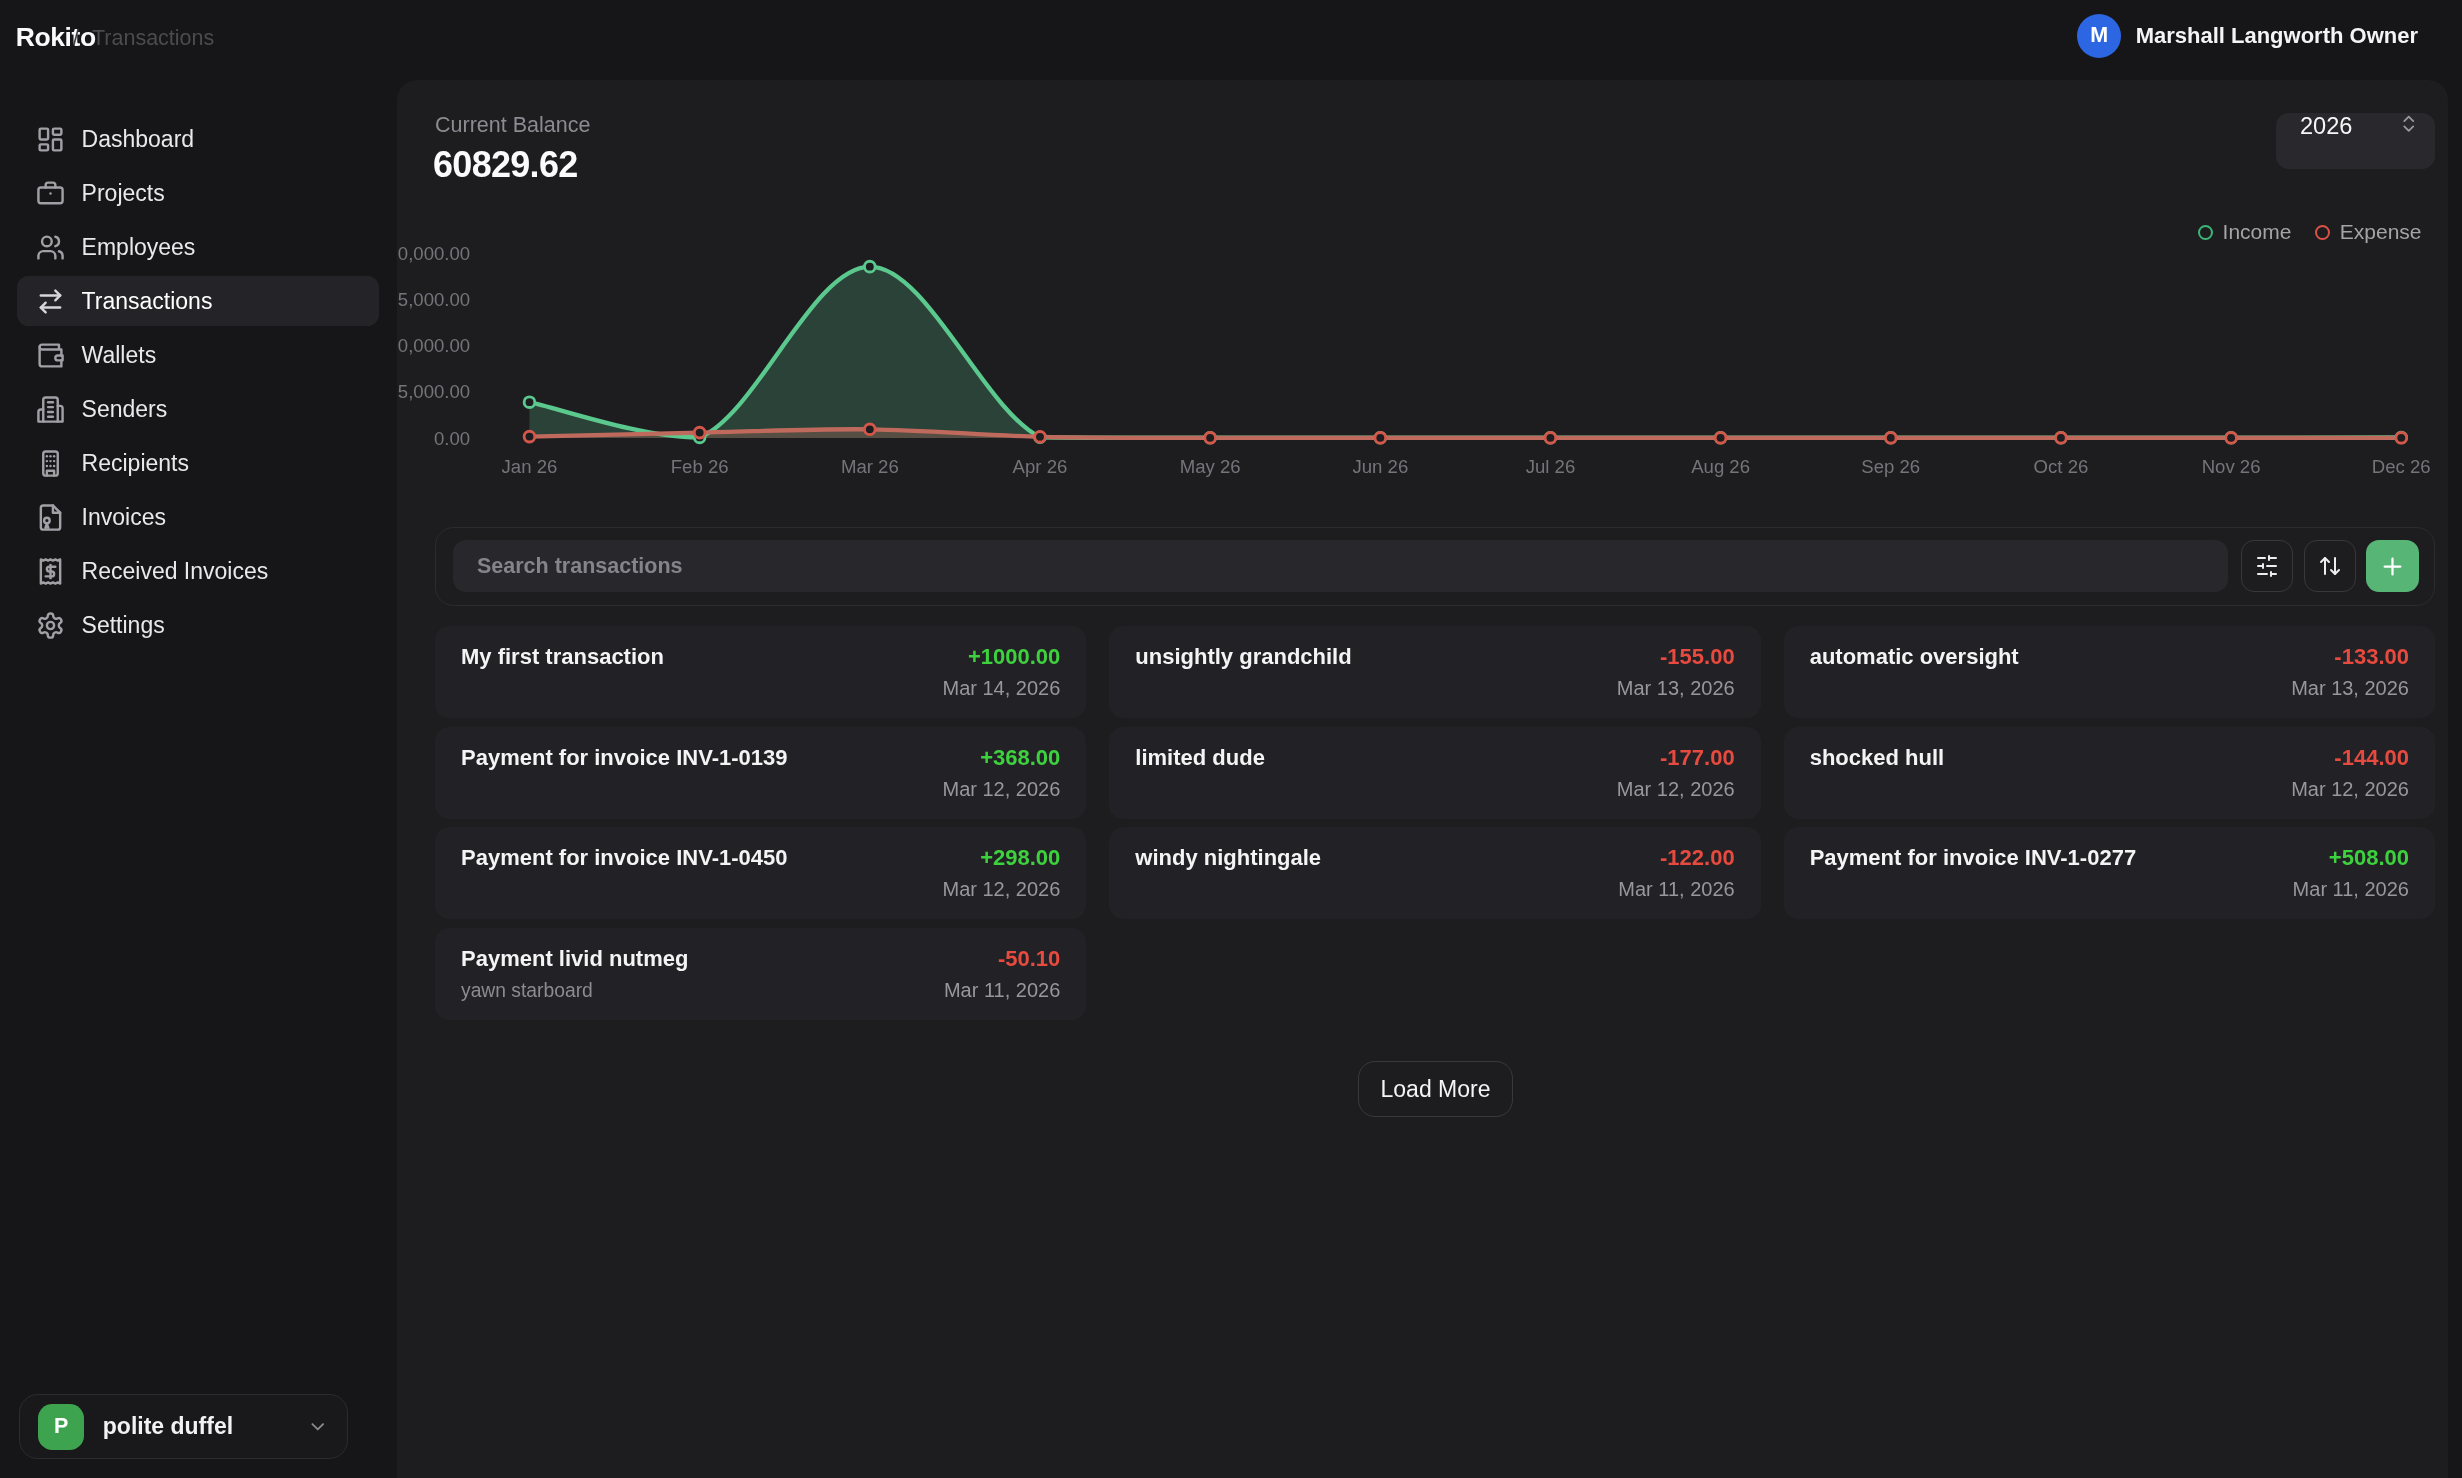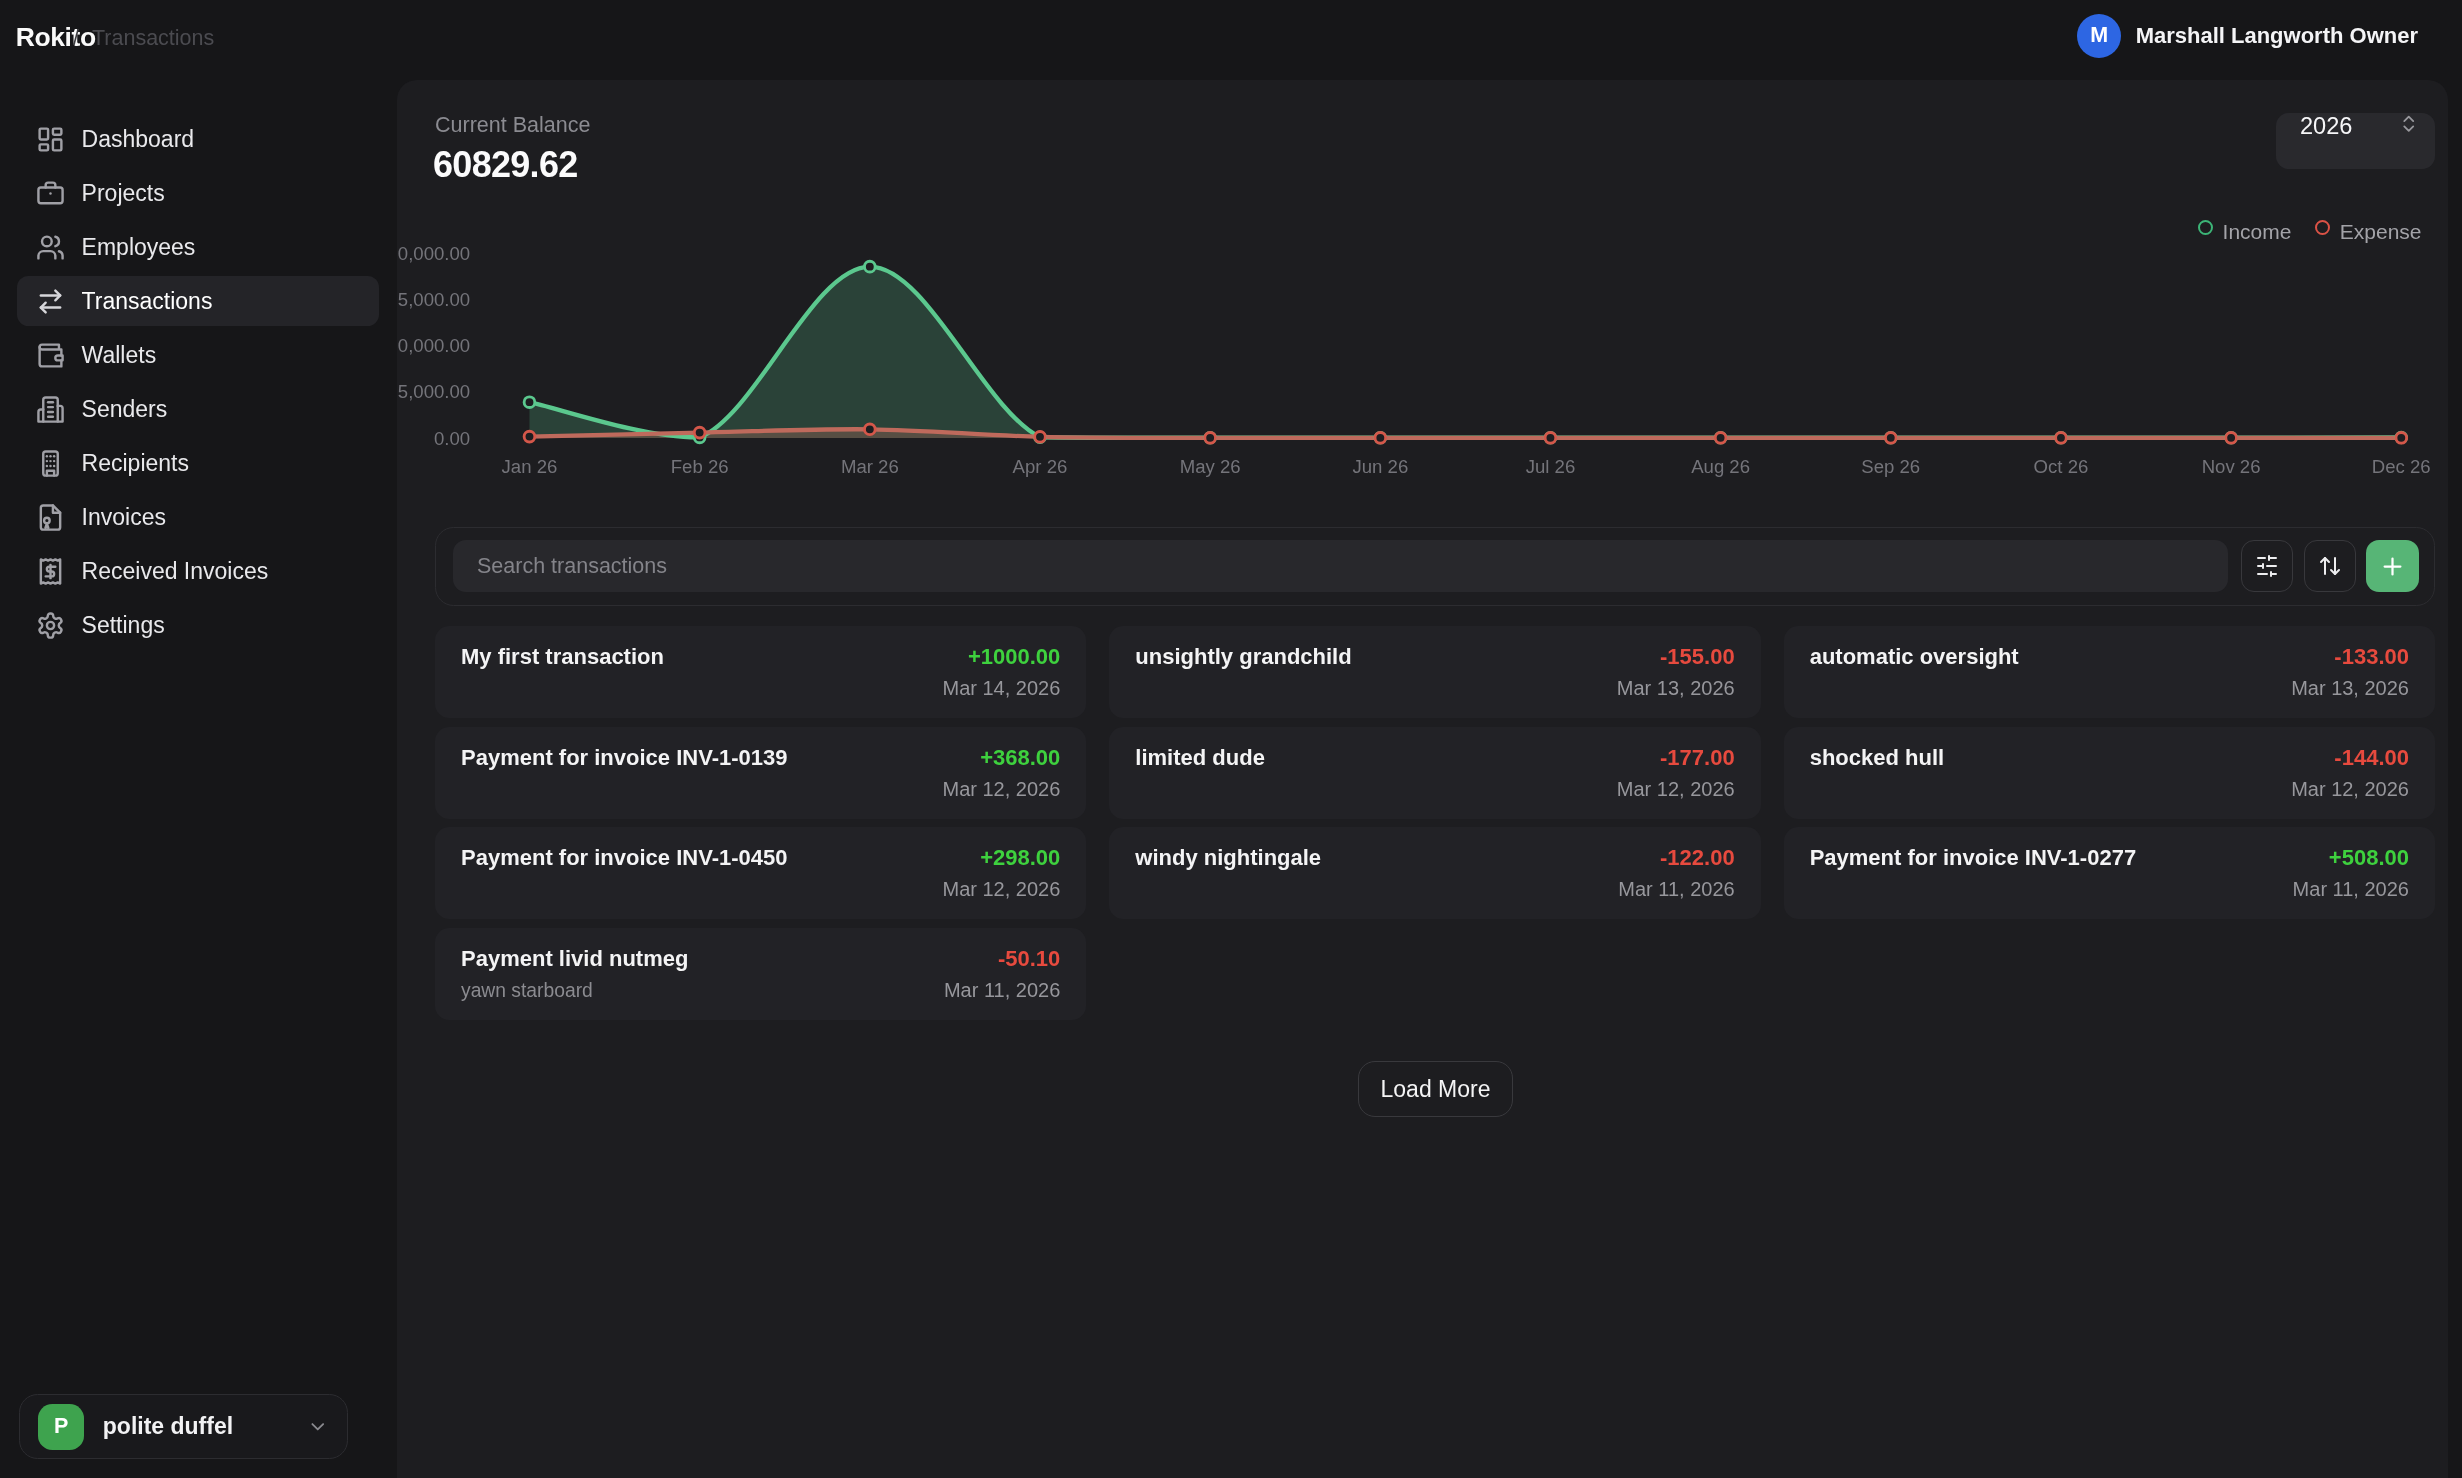--- a/index.html
+++ b/index.html
@@ -34,27 +34,27 @@
   .side-user-name{font-size:23px;font-weight:600;flex:1;}
   .side-user .icon{width:21.5px;height:21.5px;color:#8a8a8f;}
 
   
   .panel{position:absolute;left:397px;top:80px;width:2051px;height:1399px;background:#1d1d20;border-radius:20px 20px 0 0;}
   .balance-label{position:absolute;left:38px;top:33px;font-size:21.5px;color:#8b8b91;}
   .balance-value{position:absolute;left:36px;top:64px;font-size:36px;font-weight:700;letter-spacing:-0.7px;color:#fbfbfc;}
   .year-select{position:absolute;left:1879px;top:33px;width:159px;height:56px;background:#29292d;border-radius:13px;display:flex;align-items:flex-start;justify-content:space-between;padding:0 15.7px 0 24px;font-size:23.6px;font-weight:500;color:#f6f6f8;cursor:pointer;}
   .year-select .icon{width:21.5px;height:21.5px;color:#98989d;}
   .legend{position:absolute;top:140px;right:26.5px;display:flex;align-items:center;gap:24px;font-size:21px;color:#a3a3a8;}
-  .legend-item{display:flex;align-items:flex-start;gap:9.3px;}
+  .legend-item{display:flex;align-items:center;gap:9.3px;}
   .legend-dot{width:15px;height:15px;border-radius:50%;border:2.9px solid #3cb577;background:transparent;}
   .chart{position:absolute;left:0;top:163px;width:2051px;height:243px;}
 
   
   .search-wrap{position:absolute;left:38px;top:447px;width:2000px;height:79px;border:1.4px solid #2c2c30;border-radius:18.6px;}
-  .search-input{position:absolute;left:17px;top:12px;width:1775px;height:52px;background:#28282c;border:none;border-radius:13px;color:#5eead4;font-size:21.5px;padding:0 24px;outline:none;font-family:"Liberation Sans",sans-serif;}
+  .search-input{position:absolute;left:17px;top:12px;width:1775px;height:52px;background:#28282c;border:none;border-radius:13px;color:#5eead4;font-size:21.5px;padding:0 24px;outline:none;font-family:"Liberation Sans",sans-serif;font-weight:bold;}
   .search-input::placeholder{color:#84848a;}
   .icon-btn{position:absolute;top:12px;width:52px;height:52px;border-radius:13px;border:1.4px solid #38383c;background:transparent;display:flex;align-items:center;justify-content:center;cursor:pointer;}
   .icon-btn .icon{width:24px;height:24px;color:#ededef;}
   .btn-filter{left:1805px;}
   .btn-sort{left:1868px;}
   .btn-plus{left:1930px;width:53px;border:none;}
   .btn-plus .icon{color:#ffffff;width:27px;height:27px;}
 
   
   .tx-grid{position:absolute;left:38px;top:546px;width:2000px;display:grid;grid-template-columns:repeat(3,1fr);column-gap:23px;row-gap:8.6px;}

